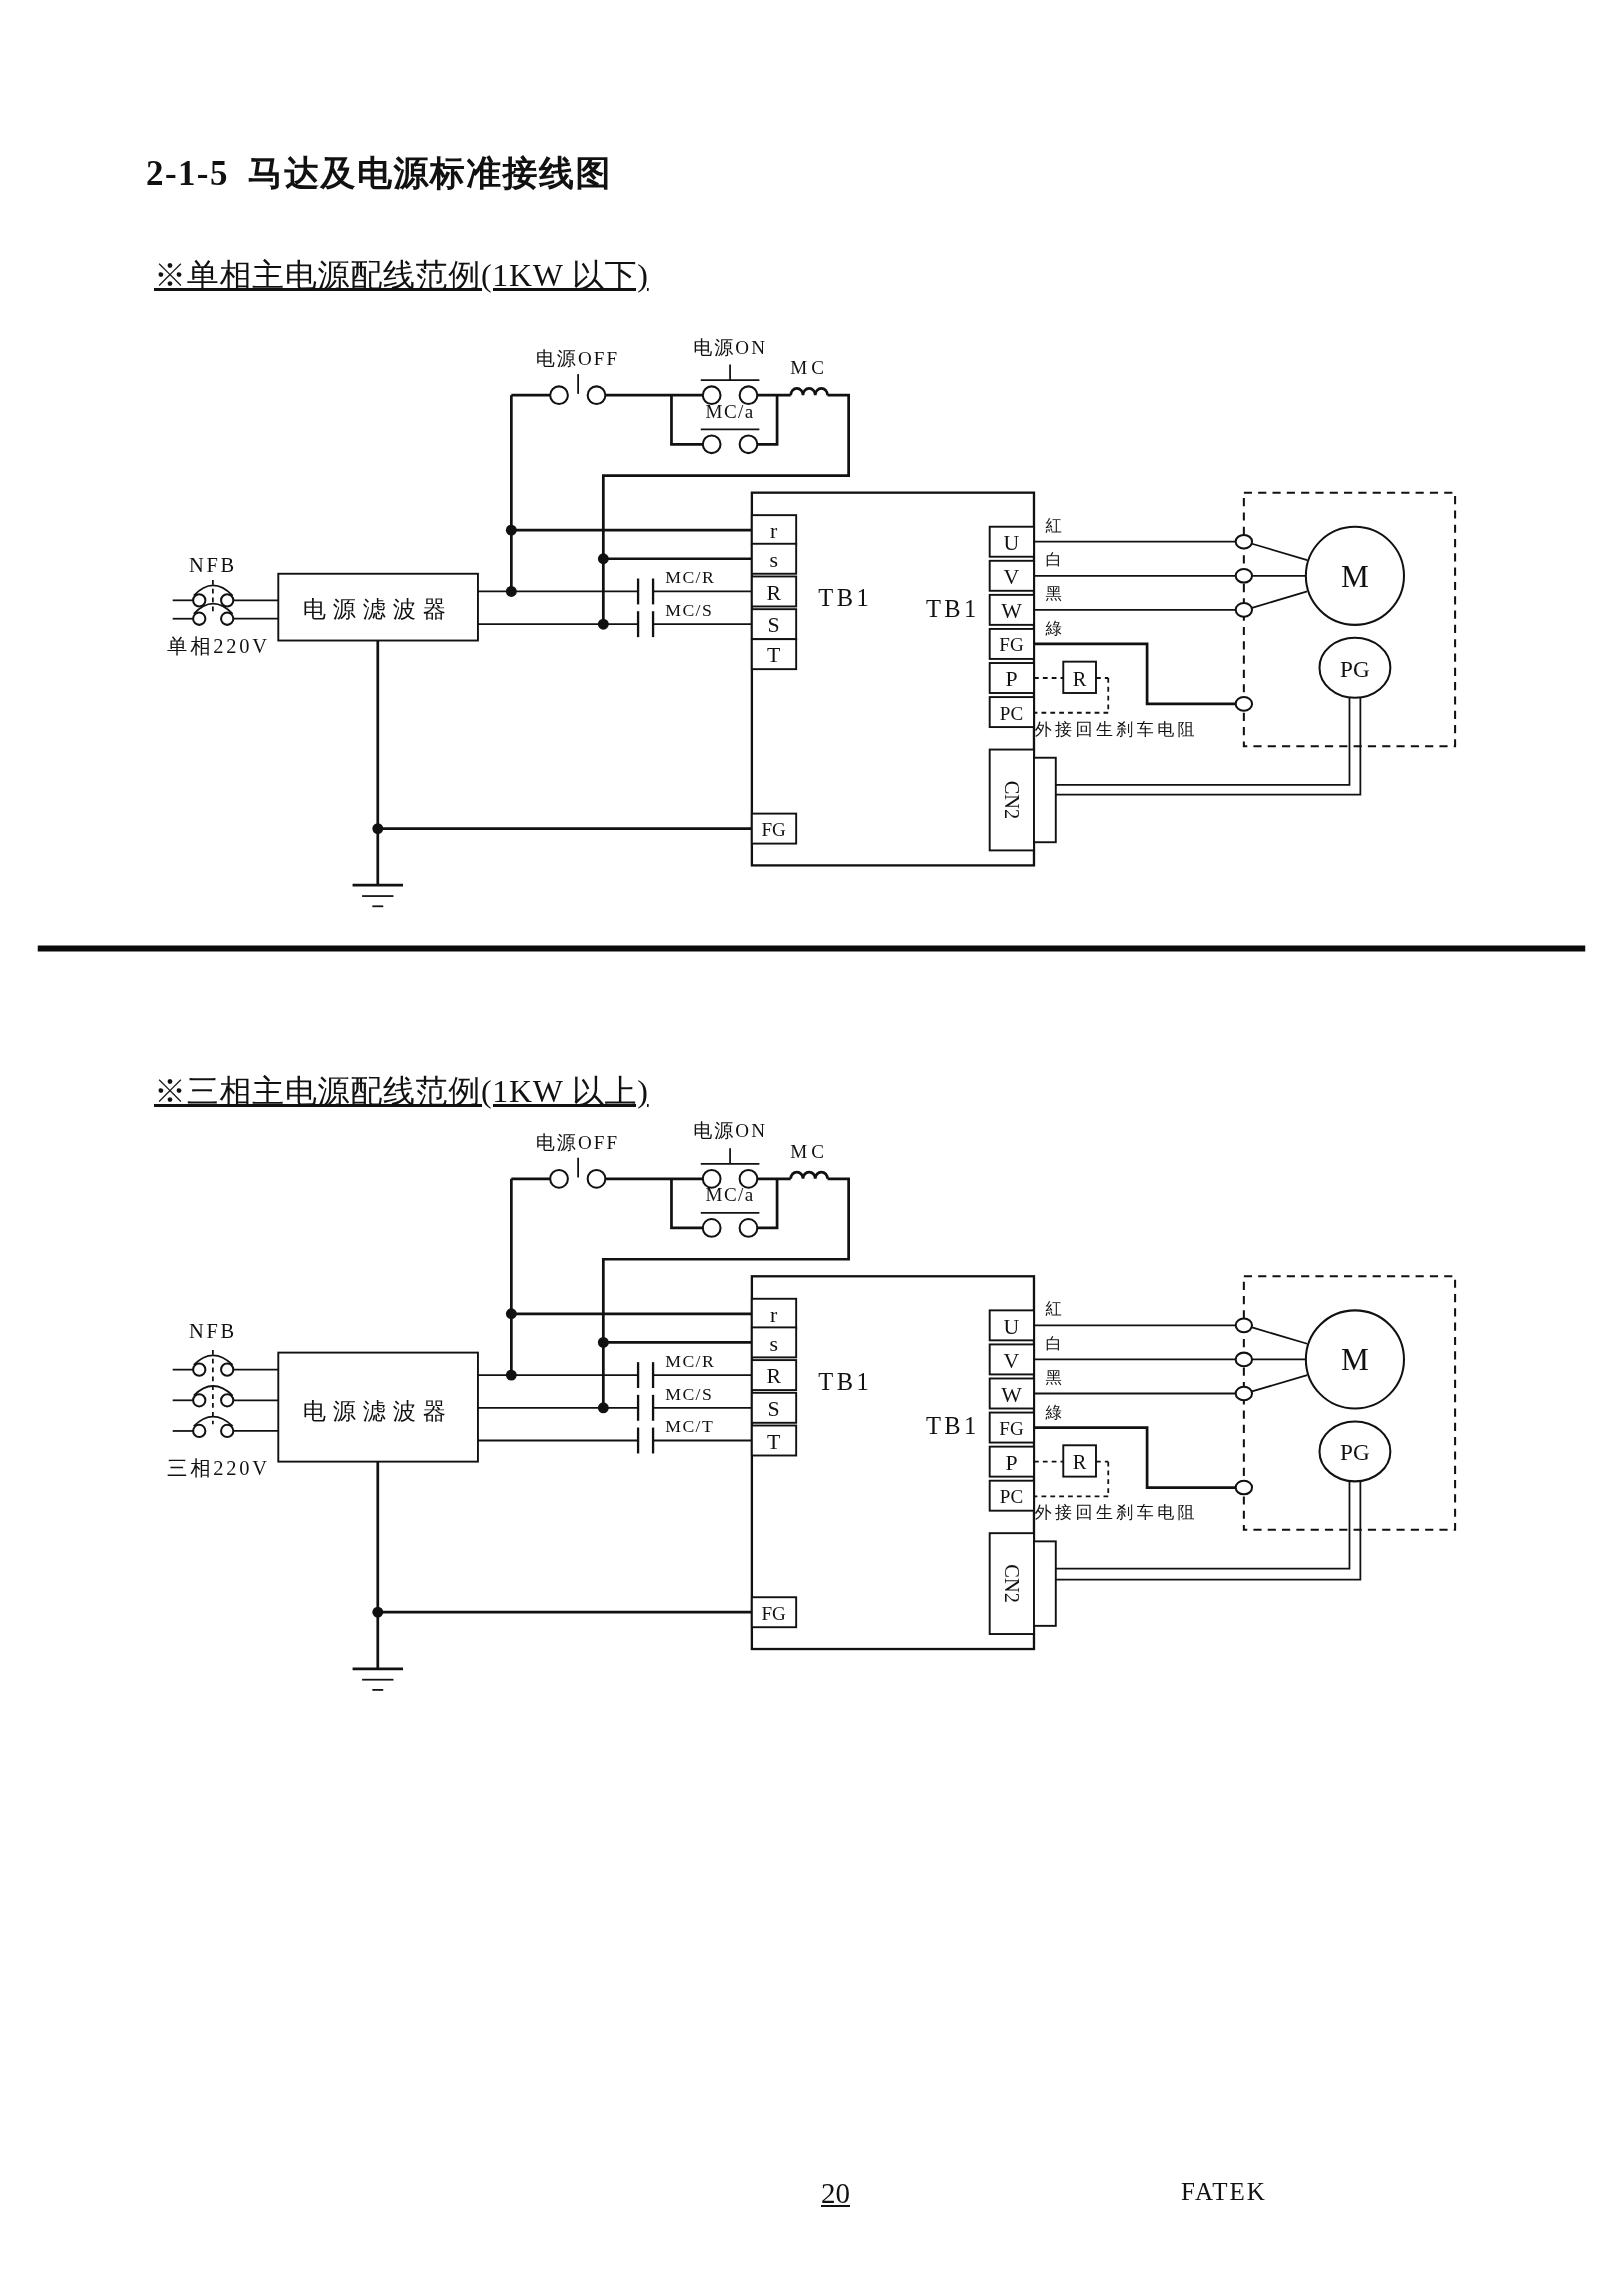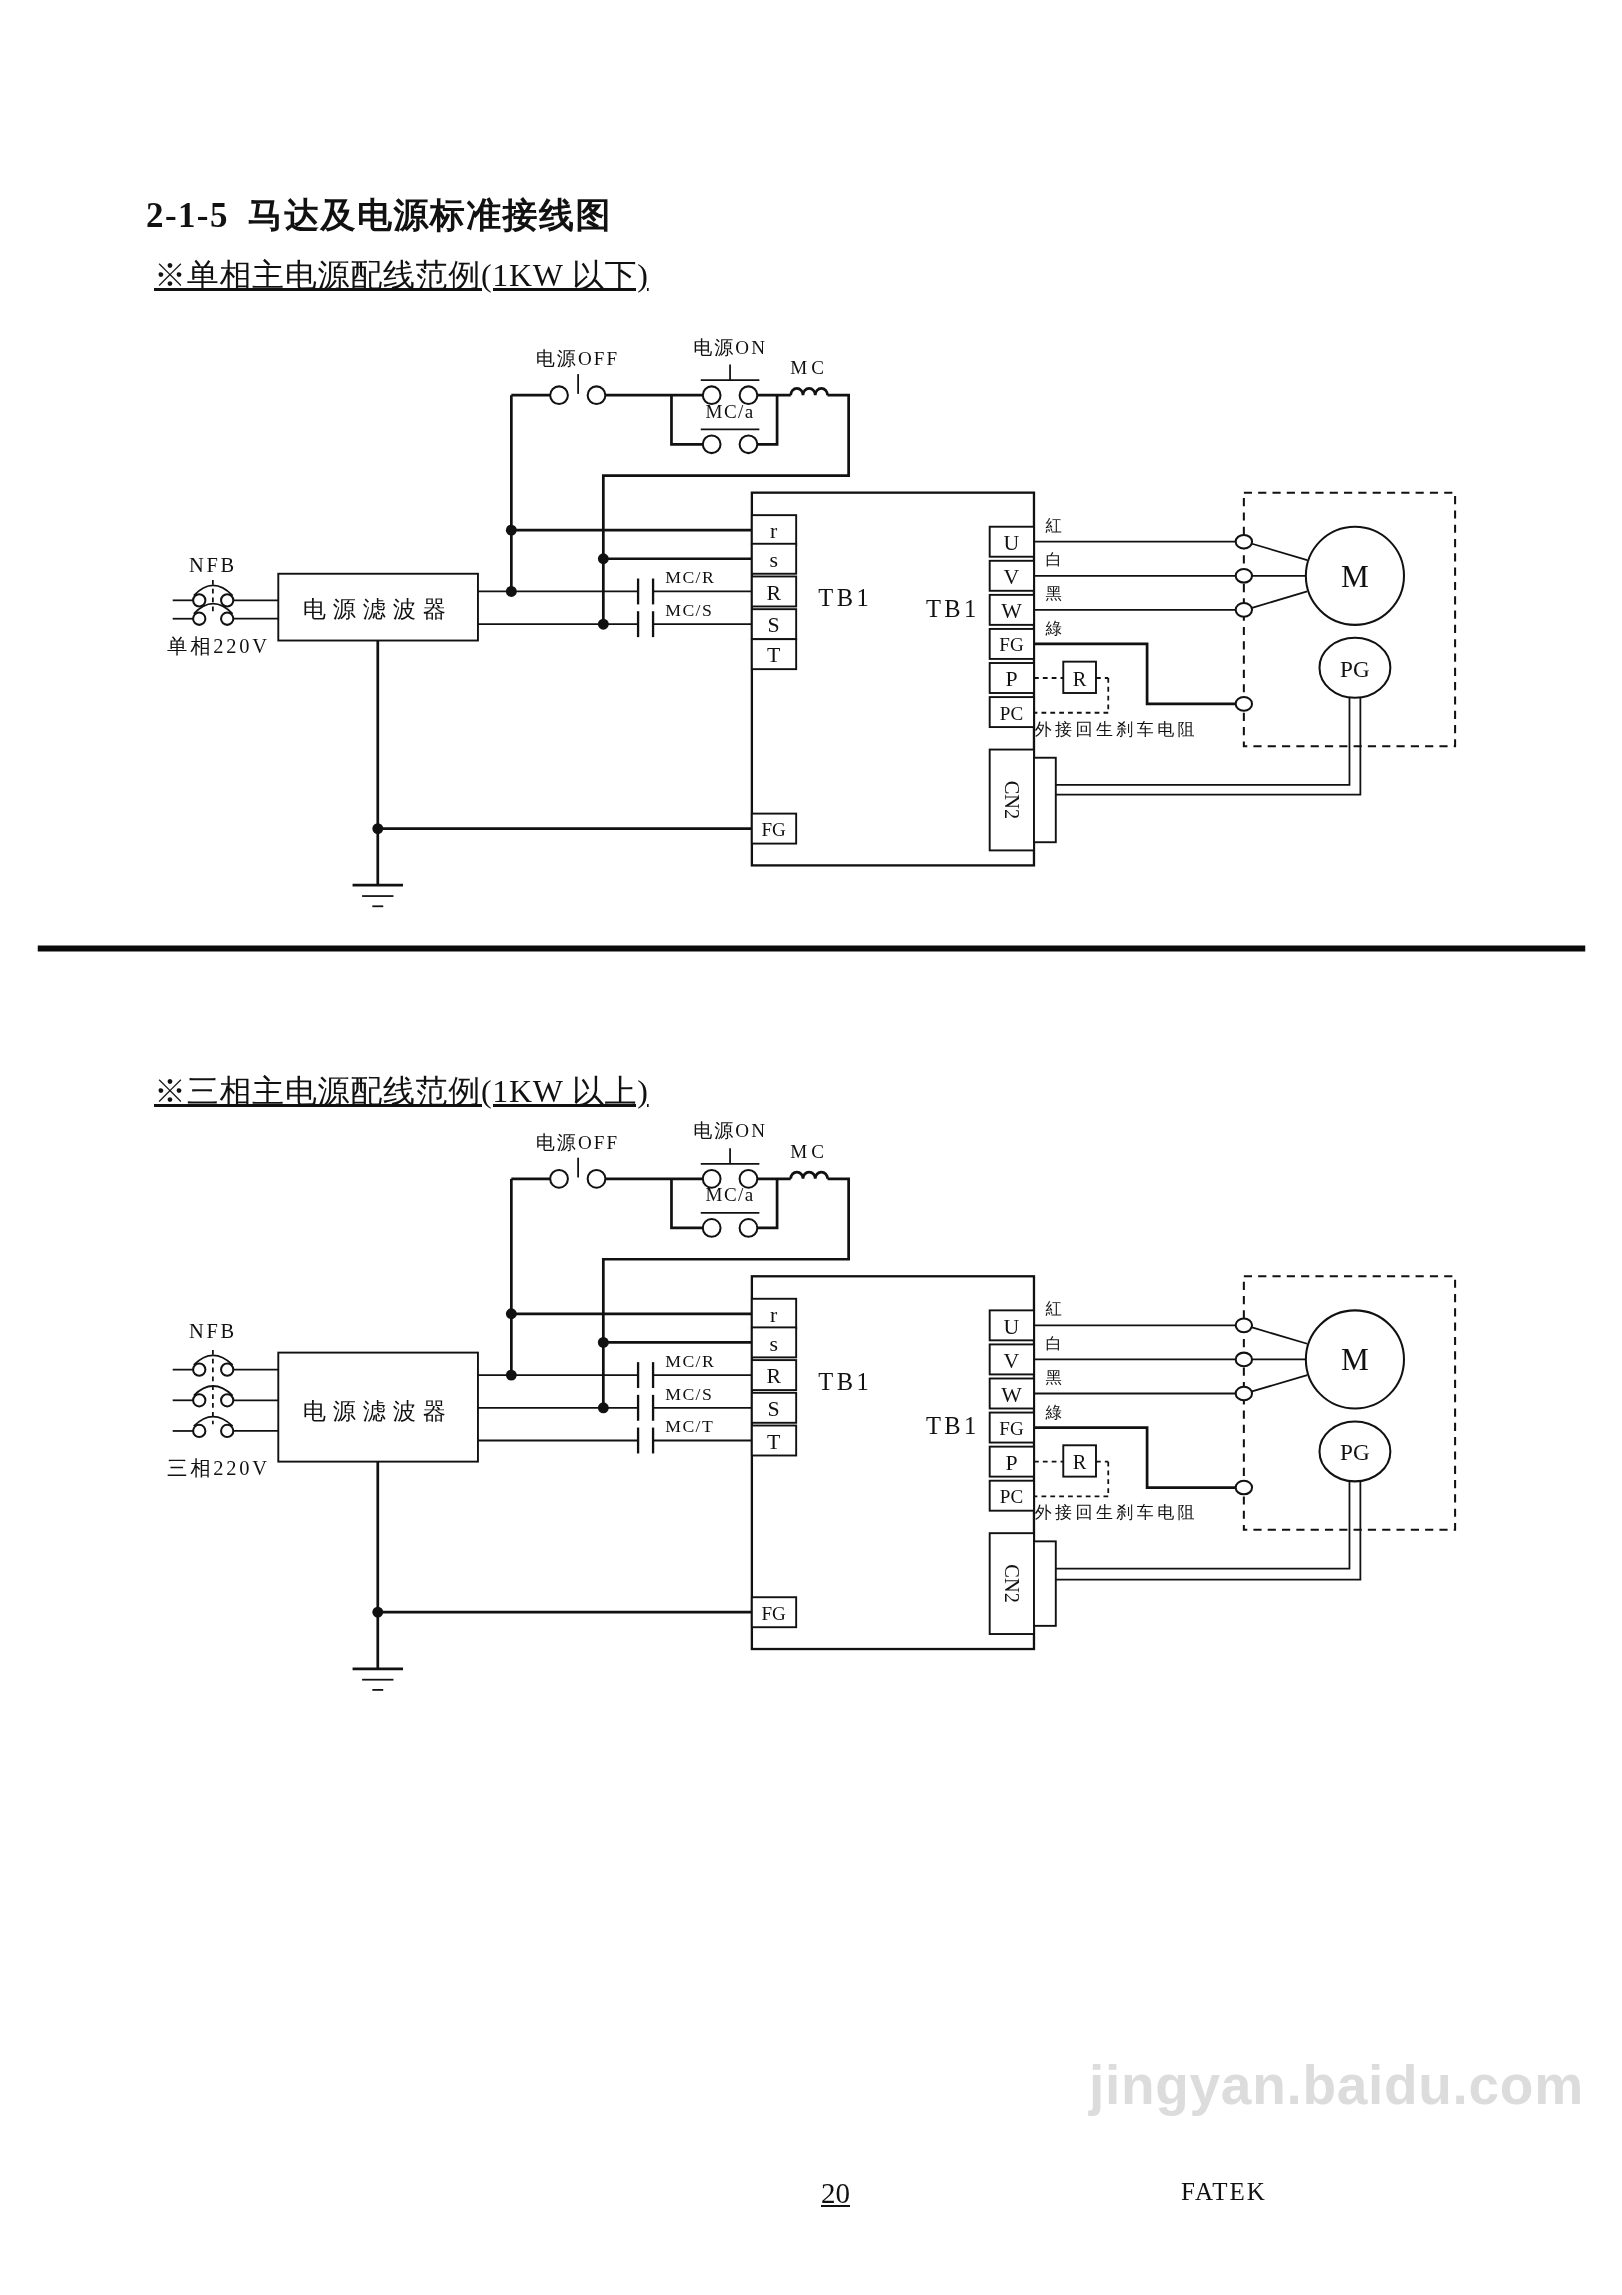--- a/index.html
+++ b/index.html
@@ -1,18 +1,18 @@
 <!DOCTYPE html>
 <html style="font-size:11px"><head>
 <meta charset="utf-8">
 <style>
   html,body{margin:0;padding:0;background:#ffffff;}
   body{width:1623px;height:2295px;position:relative;
        font-family:"Liberation Serif","DejaVu Serif",serif;color:#111;}
-  .abs{position:absolute;margin-top:42px;}
+  .abs{position:absolute;}
   #page-title{left:146px;top:150px;font-size:35px;font-weight:bold;letter-spacing:1.4px;white-space:nowrap;}
   #page-title .sec-no{margin-right:19px;}
   .subtitle{position:absolute;left:154px;font-size:32px;letter-spacing:0.7px;white-space:nowrap;text-decoration:underline;}
   #subtitle-1{top:254px;}
   #subtitle-2{top:1028px;margin-top:42px;}
   svg.sheet{position:absolute;left:0;top:0;}
   svg text{fill:#111;font-family:"Liberation Serif","DejaVu Serif",serif;}
   .wt{stroke:#111;stroke-width:4;fill:none;}
   .wn{stroke:#111;stroke-width:2.6;fill:none;}
   .plate{stroke:#111;stroke-width:3.4;fill:none;}
@@ -397,18 +397,17 @@
     </g>
 
     <g>
       <path class="wn" d="M1980,2174 V2302 H1549" stroke-width="3.2"></path>
       <path class="wn" d="M1996,2174 V2318 H1549" stroke-width="3.2"></path>
     </g>
   </g>
 </svg>
 
 <div class="watermark">
-  <div class="wm-row2">jingyan.baidu.com</div>
 </div>
 
 <div class="fatek">FATEK</div>
 <div class="pagenum">20</div>
 
 
 </body></html>

